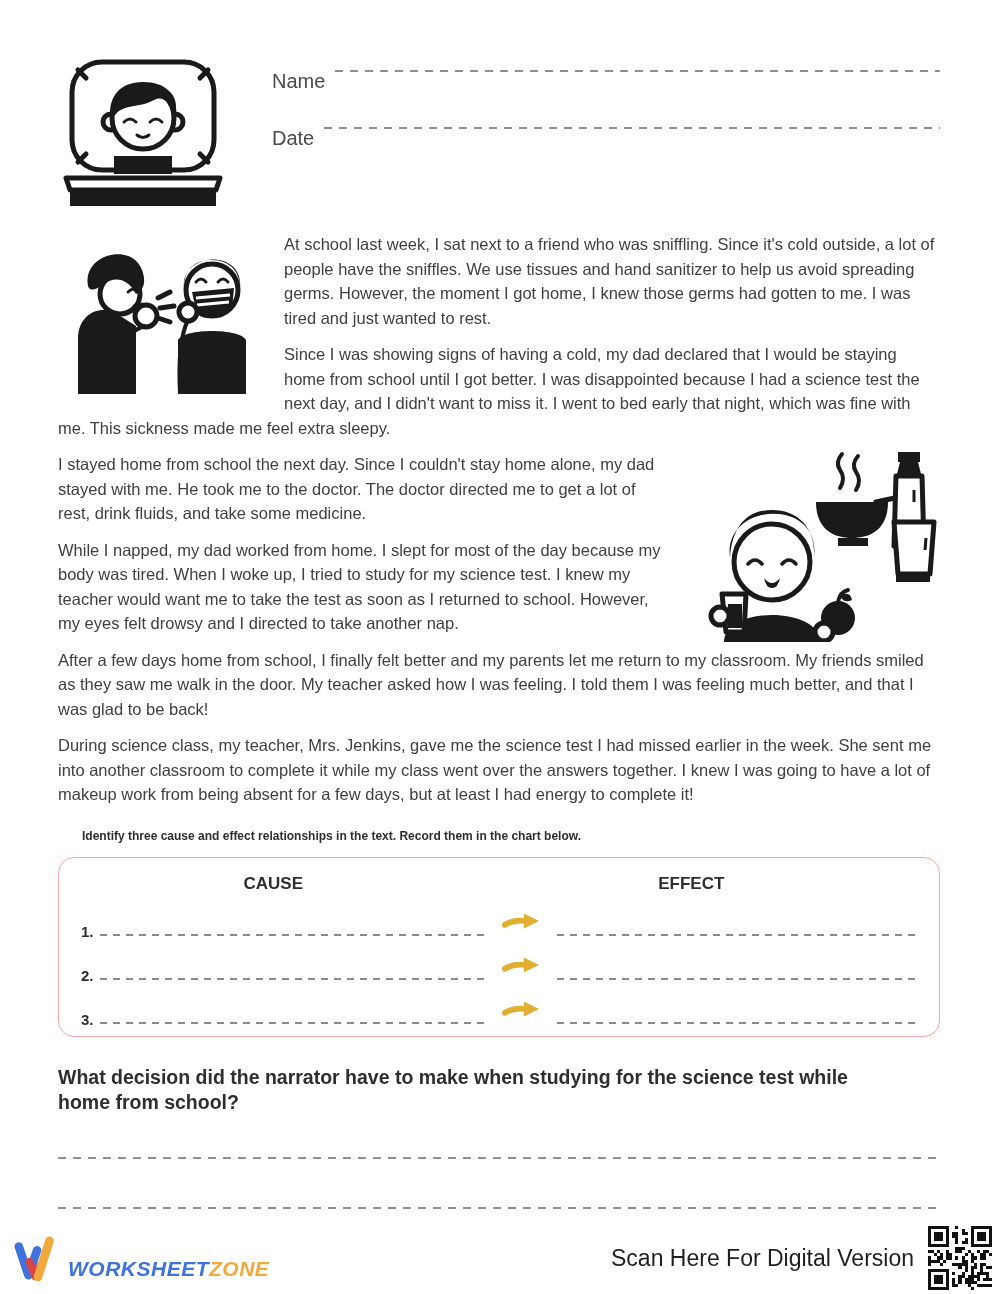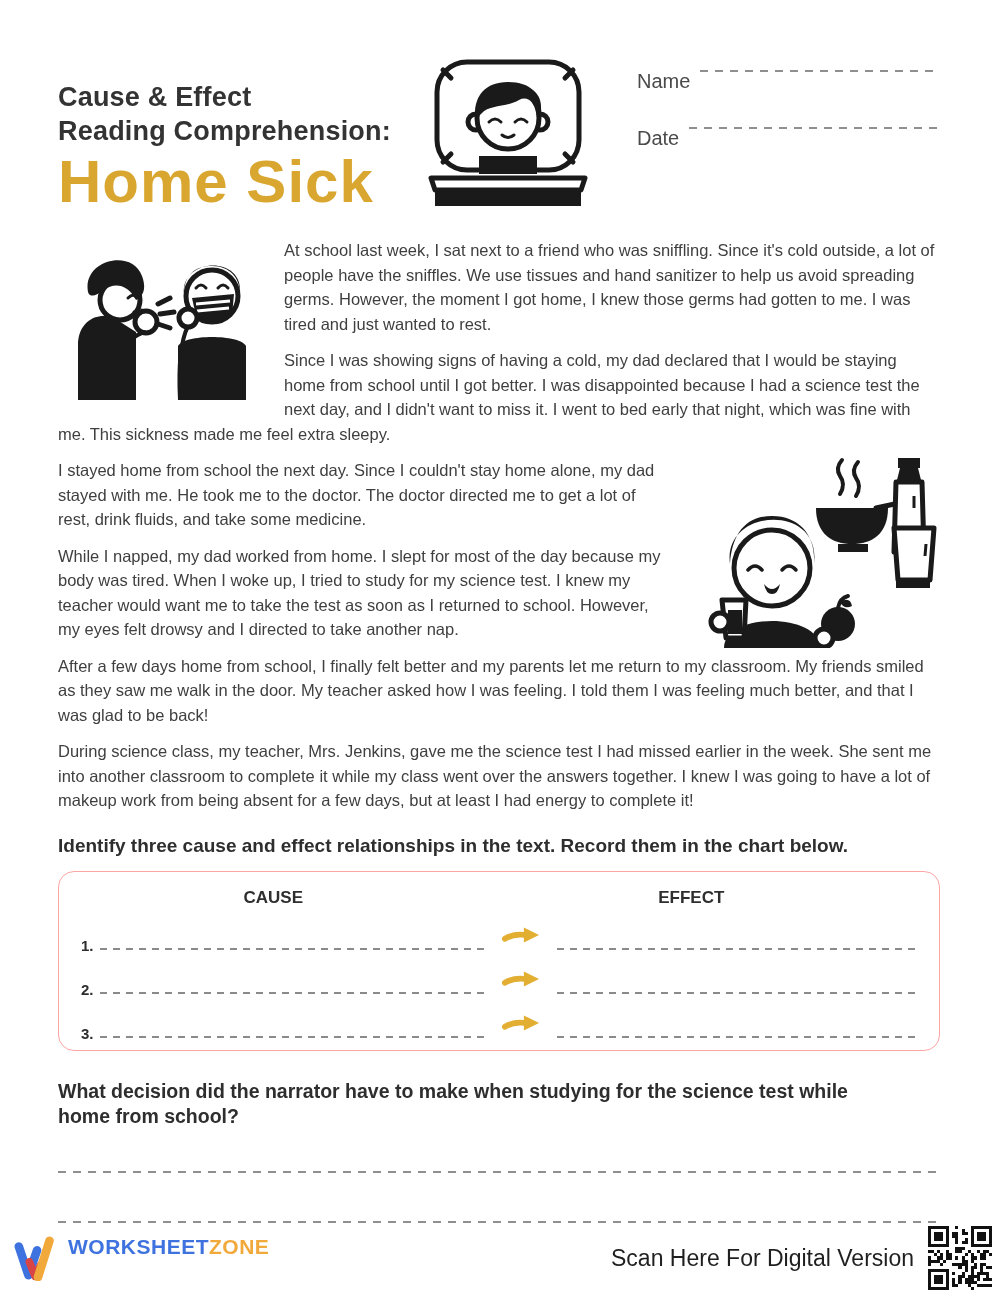--- a/index.html
+++ b/index.html
@@ -26,21 +26,21 @@
   .directions { margin-top: 14px; font-size: 19px; color: #3b3b3b; }
   .directions b { color: #2e2e2e; }
 
   
   .passage { margin-top: 24px; font-size: 16.5px; line-height: 24.5px; color: #3f3f3f; }
   .passage p { margin-bottom: 12px; }
   .float-left-ill { float: left; width: 198px; height: 160px; margin: 4px 28px 6px 0; }
   .float-right-ill { float: right; width: 252px; height: 196px; margin: -6px 0 4px 16px; }
 
   
-  .chart-prompt { margin-top: 22px; font-size: 19px; font-weight: 700; color: #2e2e2e; }
+  .chart-prompt { margin-top: 22px; font-size: 12px; font-weight: 700; color: #2e2e2e; margin-left: 24px; }
   .chart-box {
     margin-top: 14px; border: 1px solid #fca5a5; border-radius: 16px;
     padding: 16px 22px 24px 22px; height: 180px;
   }
   .chart-headers { display: flex; margin-bottom: 2px; }
   .chart-headers .h-cause { width: 46%; text-align: center; font-weight: 700; font-size: 17px; color: #2e2e2e; }
   .chart-headers .h-effect { width: 54%; text-align: center; font-weight: 700; font-size: 17px; color: #2e2e2e; }
   .chart-row { display: flex; align-items: flex-end; height: 44px; }
   .row-num { font-weight: 700; font-size: 15px; margin-right: 6px; padding-bottom: 0px; color: #2e2e2e; }
   .dash-line { height: 2px; background: repeating-linear-gradient(to right, #8a8a8a 0 7px, transparent 7px 13px); margin-bottom: 4px; }
@@ -50,40 +50,35 @@
   .arrow-cell svg { margin-bottom: 8px; }
 
   
   .question { margin-top: 28px; font-size: 19.5px; font-weight: 700; color: #2e2e2e; line-height: 25px; width: 90%; }
   .answer-line { height: 2px; background: repeating-linear-gradient(to right, #8f8f8f 0 8px, transparent 8px 15px); }
   .answer-line.first { margin-top: 42px; }
   .answer-line.second { margin-top: 48px; }
 
   
   .footer { position: absolute; left: 14px; right: 8px; bottom: 4px; display: flex; align-items: center; }
-  .logo { display: flex; align-items: flex-start; }
+  .logo { display: flex; align-items: flex-end; font-style: italic; }
   .logo-text { font-size: 21px; font-weight: 700; letter-spacing: .5px; margin-left: 6px; }
   .logo-text .wz-blue { color: #3E72DF; }
   .logo-text .wz-yellow { color: #F2A93B; }
   .scan-text { margin-left: auto; font-size: 23px; color: #1f1f1f; margin-right: 14px; }
   .ill-stroke { fill: none; stroke: #1a1a1a; stroke-width: 5; stroke-linecap: round; stroke-linejoin: round; }
   .ill-fill { fill: #1a1a1a; }
   .ill-white { fill: #fff; stroke: #1a1a1a; stroke-width: 5; stroke-linejoin: round; }
 </style>
 </head>
 <body>
 
 <div class="page">
 
   <div class="header">
-    <div class="title-block">
-      <div class="title-line">Cause &amp; Effect</div>
-      <div class="title-line">Reading Comprehension:</div>
-      <div class="title-main">Home Sick</div>
-    </div>
 
     <svg class="header-illustration" viewBox="0 0 170 152">
 
       <rect x="14" y="6" width="142" height="108" rx="30" class="ill-white"></rect>
       <line x1="20" y1="14" x2="28" y2="22" class="ill-stroke" stroke-width="4"></line>
       <line x1="150" y1="14" x2="142" y2="22" class="ill-stroke" stroke-width="4"></line>
       <line x1="20" y1="106" x2="28" y2="98" class="ill-stroke" stroke-width="4"></line>
       <line x1="150" y1="106" x2="142" y2="98" class="ill-stroke" stroke-width="4"></line>
 
       <circle cx="53" cy="66" r="8" class="ill-white" stroke-width="4"></circle>

